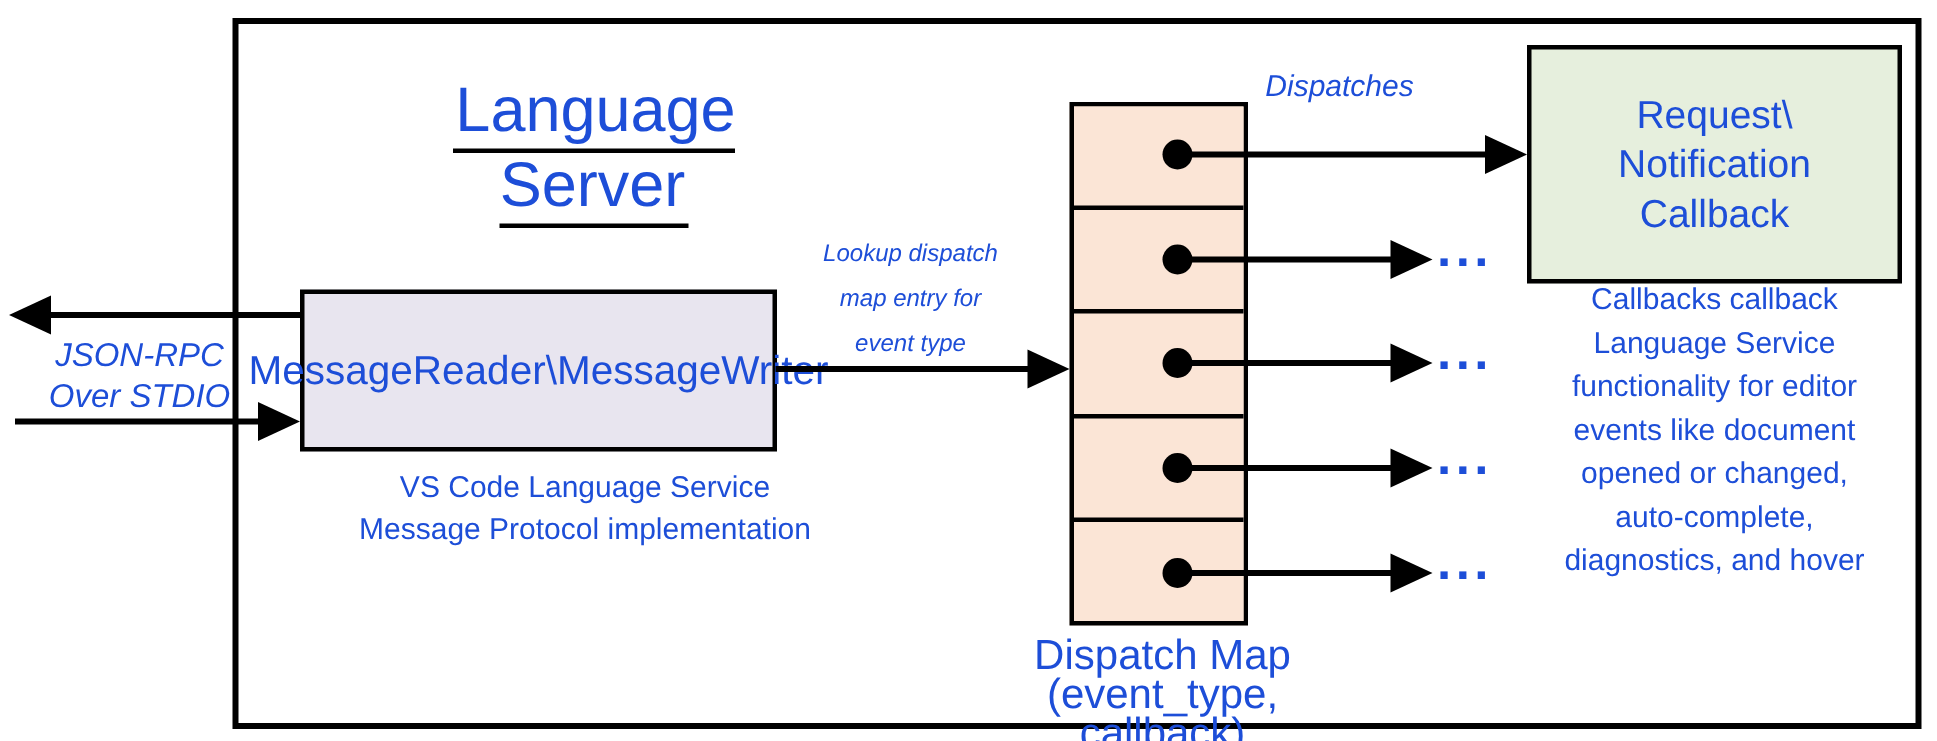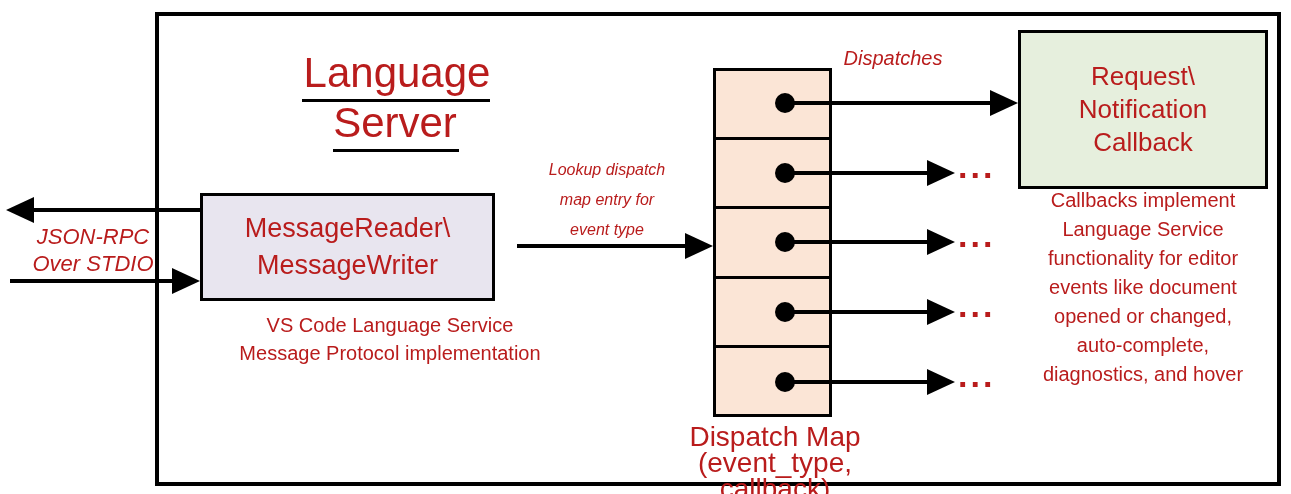--- a/index.html
+++ b/index.html
@@ -1,26 +1,26 @@
 <!DOCTYPE html>
 <html><head>
 <meta charset="utf-8">
 <style>
   html,body { margin:0; padding:0; background:#ffffff; }
   .stage {
     position:relative; width:1291px; height:494px; background:#ffffff;
-    font-family:"Liberation Sans", sans-serif; color:#b91c1c; overflow:hidden;
+    font-family:"Liberation Sans", sans-serif; color:#1d4ed8; overflow:hidden;
   }
   .abs { position:absolute; box-sizing:border-box; }
   .outer-box { left:155px; top:12px; width:1126px; height:474px; border:4px solid #000; background:#fff; }
   .title { left:235px; top:48px; width:322px; text-align:center; font-size:42px; line-height:50px; }
   .title span { border-bottom:3px solid #000; padding:0 2px 3px 2px; }
   .reader-box {
-    left:200px; top:193px; width:295px; height:108px; background:#E8E5EF; border:3px solid #000;
-    display:flex; flex-direction:column; justify-content:center; align-items:center;
+    left:200px; top:193px; width:318px; height:108px; background:#E8E5EF; border:3px solid #000;
+    display:flex; flex-direction:row; justify-content:center; align-items:center;
     font-size:27px; line-height:37px; text-align:center;
   }
   .reader-caption { left:195px; top:311px; width:390px; text-align:center; font-size:20px; line-height:28px; }
   .io-label { left:18px; top:223px; width:150px; text-align:center; font-style:italic; font-size:22px; line-height:27px; }
   .lookup-label { left:512px; top:155px; width:190px; text-align:center; font-style:italic; font-size:16px; line-height:30px; }
   .dispatches-label { left:818px; top:44px; width:150px; text-align:center; font-style:italic; font-size:20px; line-height:29px; }
   .dispatch-map {
     left:713px; top:68px; width:119px; height:349px; border:3px solid #000; background:#FBE5D6;
     display:flex; flex-direction:column;
   }
@@ -89,21 +89,21 @@
     <div>(event_type, callback)</div>
   </div>
 
   <div class="abs callback-box">
     <div>Request\</div>
     <div>Notification</div>
     <div>Callback</div>
   </div>
 
   <div class="abs callback-caption">
-    <div>Callbacks implement</div>
+    <div>Callbacks callback</div>
     <div>Language Service</div>
     <div>functionality for editor</div>
     <div>events like document</div>
     <div>opened or changed,</div>
     <div>auto-complete,</div>
     <div>diagnostics, and hover</div>
   </div>
 
   <div class="abs ellipsis el-1">...</div>
   <div class="abs ellipsis el-2">...</div>

